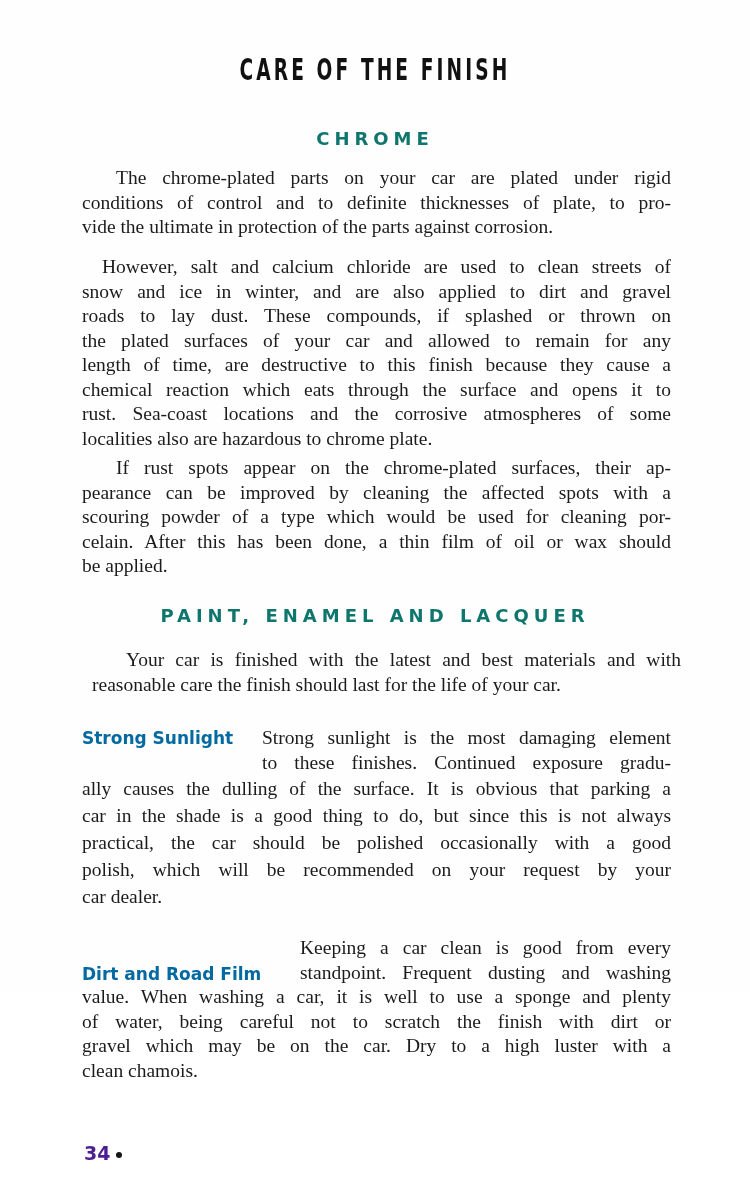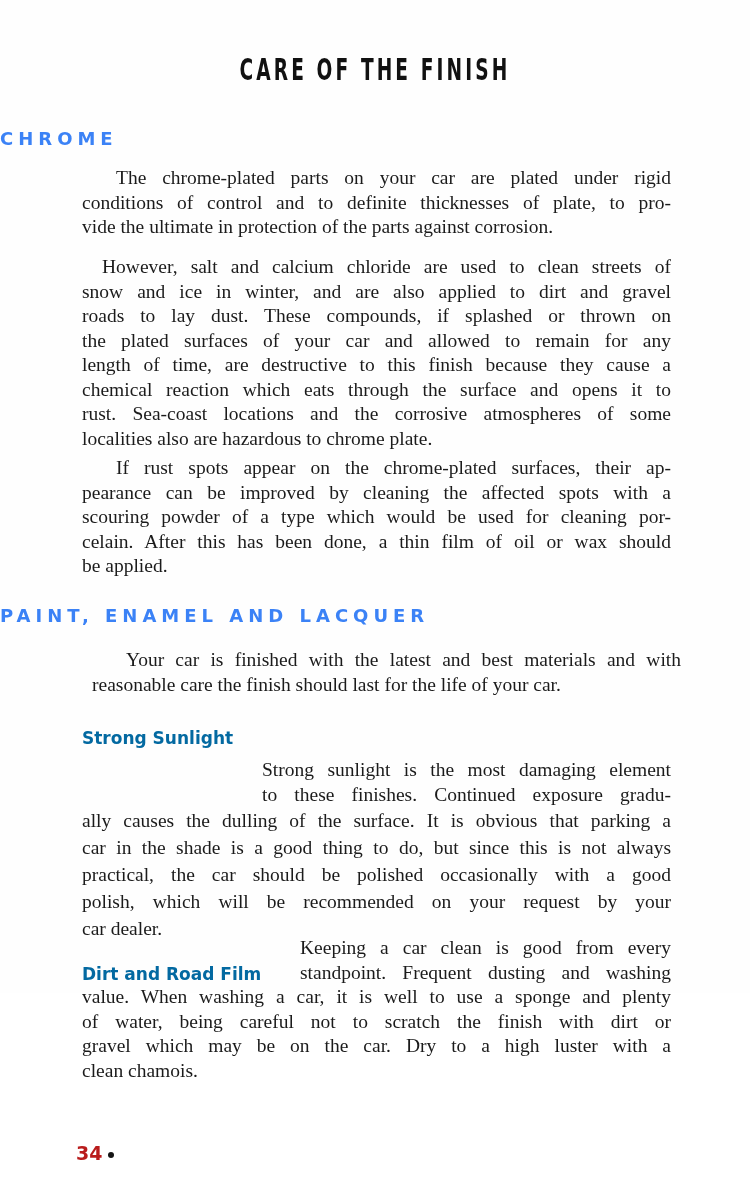--- a/index.html
+++ b/index.html
@@ -5,34 +5,34 @@
   html, body { margin: 0; padding: 0; background: #ffffff; }
   body { width: 750px; height: 1195px; position: relative; overflow: hidden; color: #1a1a1a; }
   .page { position: absolute; left: 0; top: 0; width: 750px; height: 993px; background: #fefefe; }
   .title {
     position: absolute; top: 52px; left: 0; width: 750px; text-align: center;
     font-family: "DejaVu Sans", sans-serif; font-weight: bold;
     font-size: 30px; letter-spacing: 5px; transform: scaleX(0.62); transform-origin: center;
     color: #111;
   }
   .section-head {
-    position: absolute; left: 0; width: 750px; text-align: left;
+    position: absolute; left: 0; width: 750px; text-align: center;
     font-family: "DejaVu Sans", sans-serif; font-weight: bold; font-size: 18px;
-    letter-spacing: 5px; color: #3b82f6;
+    letter-spacing: 5px; color: #0f766e;
   }
   .block { position: absolute; left: 82px; width: 589px; font-family: "Liberation Serif", serif; font-size: 19.5px; color: #1b1b1b; }
   .line { height: 24.5px; line-height: 24.5px; text-align: justify; text-align-last: justify; white-space: nowrap; overflow: visible; }
   .line.last { text-align-last: left; }
   .line.indent { padding-left: 34px; }
   .line.subindent { padding-left: 180px; }
   .line.subindent2 { padding-left: 218px; }
   .runin {
     position: absolute; font-family: "DejaVu Sans", sans-serif; font-weight: bold; font-size: 17px; color: #0369a1; text-align: center;
   }
-  .folio { position: absolute; left: 76px; top: 1142px; font-family: "DejaVu Sans", sans-serif; font-weight: bold; font-size: 19px; color: #b91c1c; }
+  .folio { position: absolute; left: 84px; top: 1142px; font-family: "DejaVu Sans", sans-serif; font-weight: bold; font-size: 19px; color: #4c1d95; }
   .folio-dot { display: inline-block; width: 6px; height: 6px; border-radius: 50%; background: #151515; margin-left: 6px; vertical-align: middle; }
 </style>
 </head>
 <body>
 
 <div class="page">
 
   <div class="title">CARE OF THE FINISH</div>
 
   <div class="section-head" style="top:128px;">CHROME</div>
@@ -63,21 +63,21 @@
   </div>
 
   <div class="section-head" style="top:605px;">PAINT, ENAMEL AND LACQUER</div>
 
   <div class="block" style="top:648px;margin-left:10px;">
     <div class="line indent">Your car is finished with the latest and best materials and with</div>
     <div class="line last">reasonable care the finish should last for the life of your car.</div>
   </div>
 
   <div class="runin" style="left:82px; top:728px;">Strong Sunlight</div>
-  <div class="block" style="top:726px;margin-top:32px;">
+  <div class="block" style="top:726px;">
     <div class="line subindent">Strong sunlight is the most damaging element</div>
     <div class="line subindent">to these finishes. Continued exposure gradu-</div>
     <div class="line" style="height:27px;line-height:27px;">ally causes the dulling of the surface. It is obvious that parking a</div>
     <div class="line" style="height:27px;line-height:27px;">car in the shade is a good thing to do, but since this is not always</div>
     <div class="line" style="height:27px;line-height:27px;">practical, the car should be polished occasionally with a good</div>
     <div class="line" style="height:27px;line-height:27px;">polish, which will be recommended on your request by your</div>
     <div class="line last" style="height:27px;line-height:27px;">car dealer.</div>
   </div>
 
   <div class="runin" style="left:82px; top:964px;">Dirt and Road Film</div>

